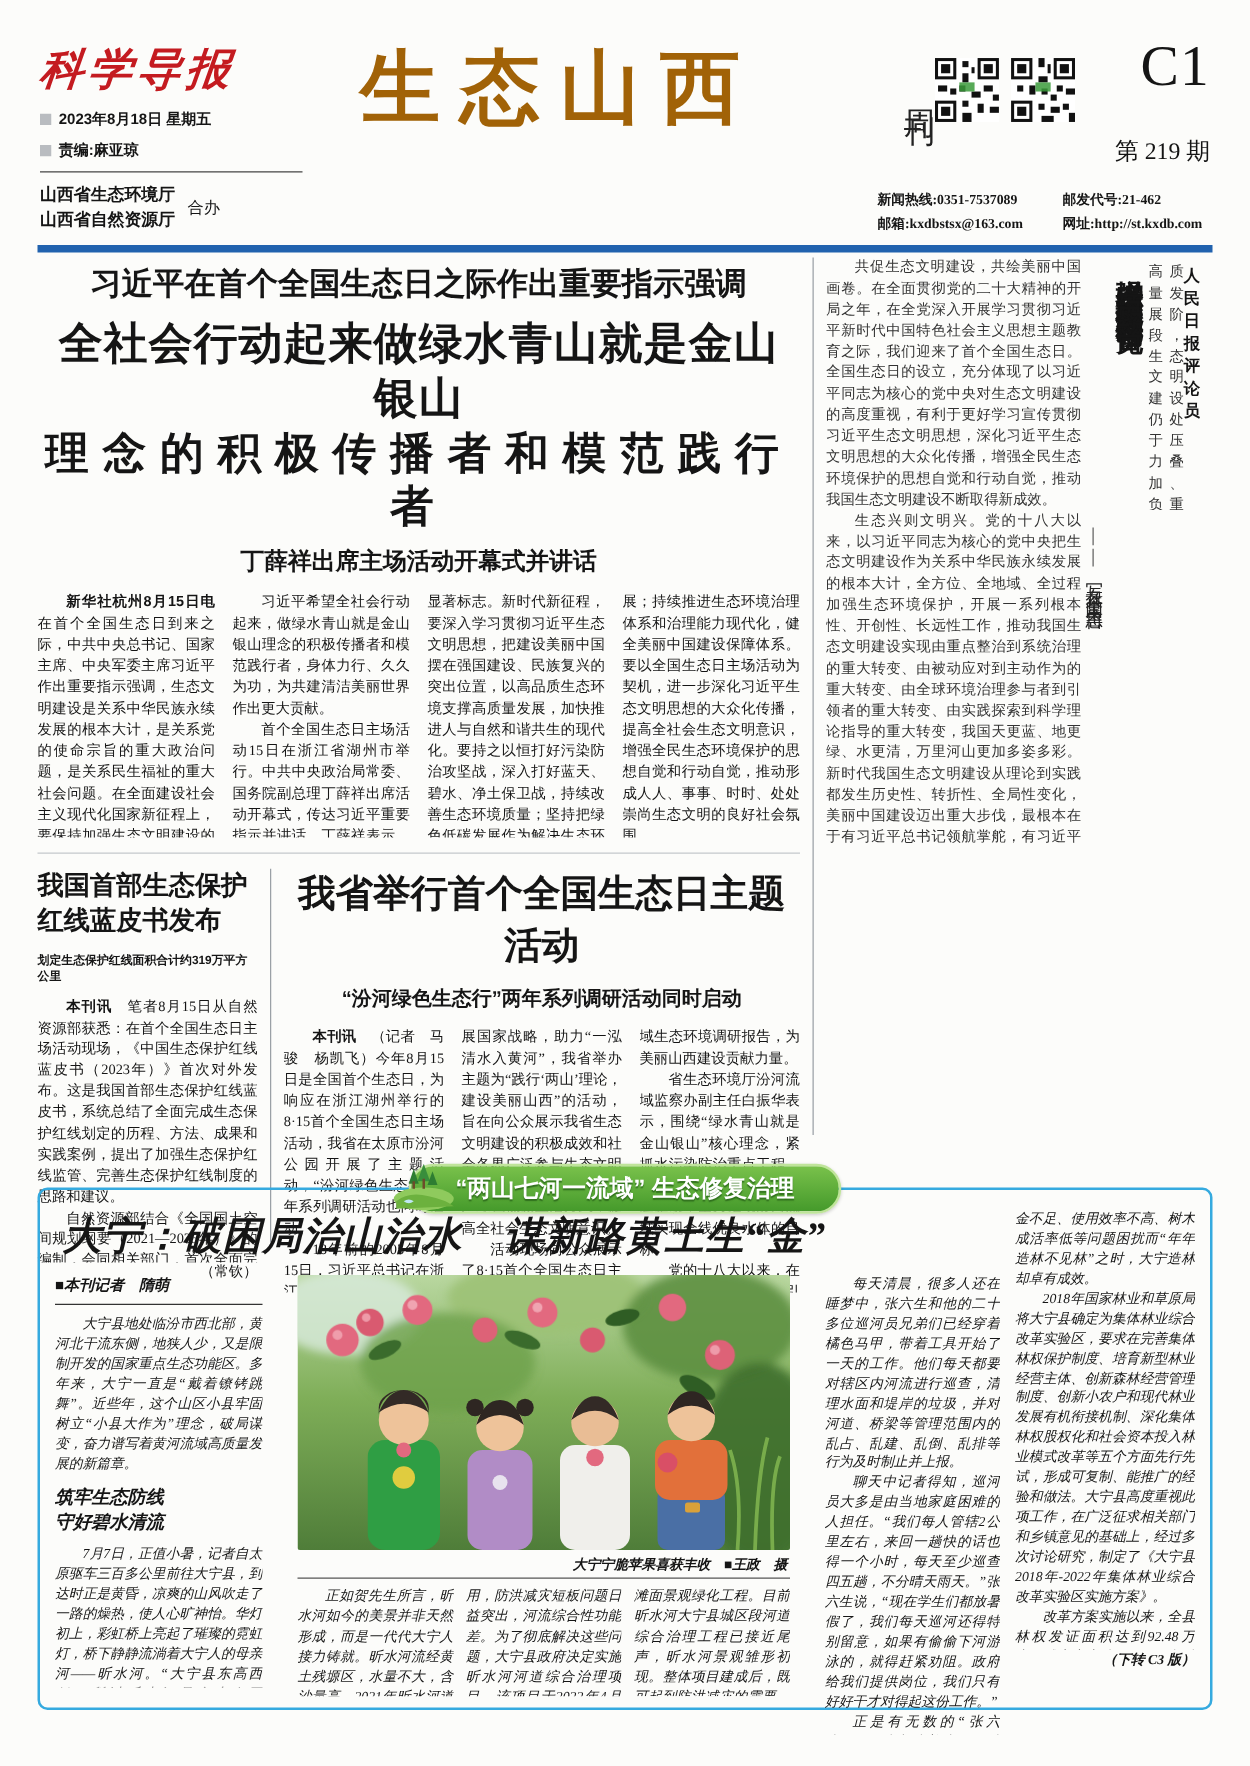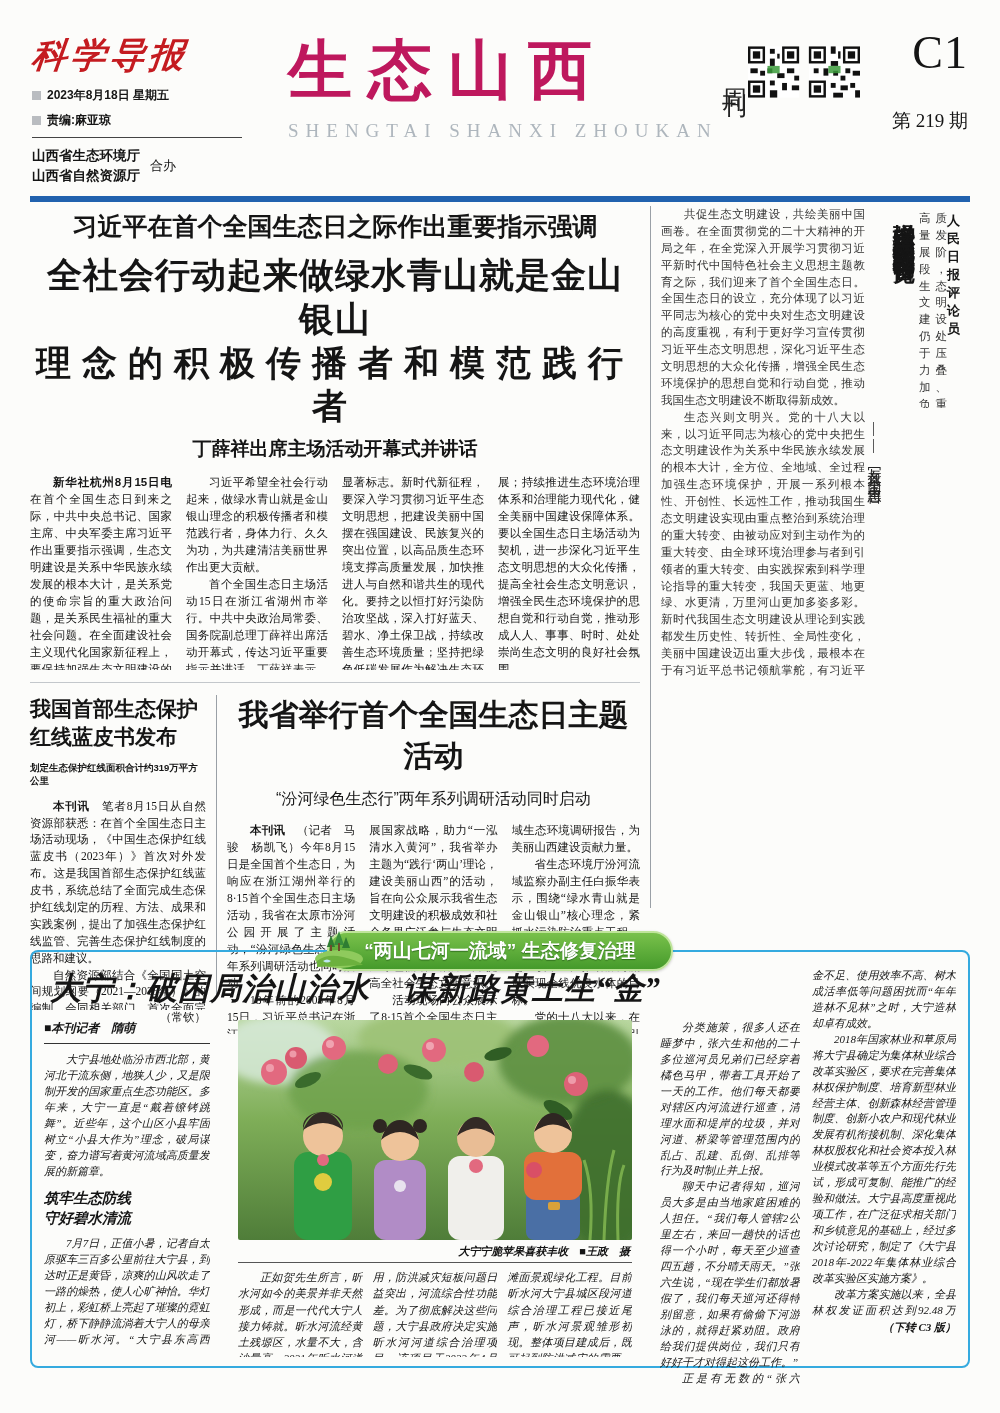--- a/index.html
+++ b/index.html
@@ -10,21 +10,21 @@
   .header { position:relative; height:170px; }
   .mast-left { position:absolute; left:2px; top:8px; width:235px; }
   .logo { font-size:35px; font-weight:bold; font-style:italic; color:#c41b20; letter-spacing:4px; transform:skewX(-6deg); font-family:"Liberation Serif",serif; }
   .metaline { font-size:12px; font-weight:bold; margin-top:8px; display:flex; align-items:center; font-family:"Liberation Sans","DejaVu Sans",sans-serif; }
   .sq { width:9px; height:9px; background:#b9bcc0; margin-right:6px; display:inline-block; }
   .mast-rule { border:none; border-top:1.5px solid #444; width:210px; margin:8px 0 8px; }
   .orgs { display:flex; align-items:center; }
   .orgs .names div { font-size:13.5px; font-weight:bold; line-height:1.5; font-family:"Liberation Sans",sans-serif; }
   .orgs .heban { font-size:13px; margin-left:10px; font-family:"Liberation Sans",sans-serif; }
   .mast-center { position:absolute; left:258px; top:12px; width:440px; }
-  .paper-title { font-size:64px; font-weight:900; color:#be185d; letter-spacing:16px; line-height:1.1; font-family:"Liberation Serif",serif; white-space:nowrap; }
+  .paper-title { font-size:64px; font-weight:900; color:#a16207; letter-spacing:16px; line-height:1.1; font-family:"Liberation Serif",serif; white-space:nowrap; }
   .pinyin { font-size:19px; color:#aeb6bd; letter-spacing:7px; margin-top:14px; font-family:"Liberation Serif",serif; }
   .zhoukan { position:absolute; left:688px; top:44px; writing-mode:vertical-rl; font-size:25px; letter-spacing:6px; color:#222; }
   .mast-right { position:absolute; right:0; top:0; width:250px; height:170px; }
   .pagecode { position:absolute; right:2px; top:2px; font-size:46px; font-family:"Liberation Serif",serif; letter-spacing:1px; }
   .qr-wrap { position:absolute; right:110px; top:22px; width:112px; }
   .issue { position:absolute; right:2px; top:84px; font-size:19px; }
   .contact { position:absolute; right:0; bottom:8px; width:268px; display:grid; grid-template-columns:148px 120px; grid-row-gap:4px; font-size:11px; font-weight:bold; }
   .blue-bar { height:6px; background:#2162ae; margin-top:2px; }
 
   
@@ -43,21 +43,21 @@
   .lead-cols { height:196px; }
 
   .middle-row { display:flex; margin-top:12px; padding-top:12px; border-top:1px solid #c3c7cb; height:312px; }
   .bluebook { width:176px; }
   .bb-title { font-size:21px; font-weight:900; font-family:"Liberation Sans",sans-serif; line-height:1.35; }
   .bb-sub { font-size:9.5px; font-weight:bold; margin:10px 0 10px; font-family:"Liberation Sans",sans-serif; }
   .bb-body { font-size:11.5px; line-height:1.47; text-align:justify; height:212px; overflow:hidden; }
   .bb-byline { text-align:right; font-size:11.5px; }
   .province { flex:1; }
   .pv-title { text-align:center; font-size:30px; font-weight:900; font-family:"Liberation Sans",sans-serif; }
-  .pv-sub { text-align:center; font-size:16px; font-weight:400; margin:12px 0 12px; font-family:"Liberation Sans",sans-serif; }
+  .pv-sub { text-align:center; font-size:16px; font-weight:700; margin:12px 0 12px; font-family:"Liberation Sans",sans-serif; }
   .pv-cols { height:212px; }
 
   
   .opinion { flex:1; display:flex; flex-direction:row; }
   .op-top { display:flex; height:474px; }
   .op-narrow { width:204px; overflow:hidden; }
   .op-title-zone { flex:1; display:flex; justify-content:flex-end; }
   .op-sub { writing-mode:vertical-rl; font-size:14px; margin-top:216px; letter-spacing:3px; color:#222; }
   .op-main { writing-mode:vertical-rl; font-size:22px; font-weight:bold; letter-spacing:2px; margin-left:6px; font-family:"Liberation Serif",serif; }
   .op-wide { height:198px; overflow:hidden; margin-top:4px; }
@@ -111,21 +111,20 @@
         <div class="names">
           <div>山西省生态环境厅</div>
           <div>山西省自然资源厅</div>
         </div>
         <div class="heban">合办</div>
       </div>
     </div>
 
     <div class="mast-center">
       <div class="paper-title">生态山西</div>
-      <div class="pinyin">SHENGTAI SHANXI ZHOUKAN</div>
     </div>
     <div class="zhoukan">周刊</div>
 
     <div class="mast-right">
       <div class="pagecode">C1</div>
       <div class="qr-wrap">
         <svg viewBox="0 0 46 21" width="112" height="52">
           <g>
             <rect x="0" y="0" width="21" height="21" fill="#fff"></rect>
             <g fill="#111">
@@ -187,20 +186,26 @@
             <g fill="#111">
                 <rect x="2" y="2" width="3" height="3"></rect>
                 <rect x="16" y="2" width="3" height="3"></rect>
                 <rect x="2" y="16" width="3" height="3"></rect>
               </g>
             <rect x="8" y="8" width="5" height="3" fill="#3b9b3b" opacity="0.85"></rect>
           </g>
         </svg>
       </div>
       <div class="issue">第 219 期</div>
+      <div class="contact">
+        <span>新闻热线:0351-7537089</span>
+        <span>邮发代号:21-462</span>
+        <span>邮箱:kxdbstsx@163.com</span>
+        <span>网址:http://st.kxdb.com</span>
+      </div>
     </div>
   </div>
   <div class="blue-bar"></div>
 
   <div class="main">
     <div class="left-zone">
 
       <div class="lead-article">
         <div class="kicker">习近平在首个全国生态日之际作出重要指示强调</div>
         <div class="headline1">全社会行动起来做绿水青山就是金山银山</div>
@@ -403,21 +408,21 @@
                 </div>
               <div class="col">
                   <p class="noind">滩面景观绿化工程。目前昕水河大宁县城区段河道综合治理工程已接近尾声，昕水河景观雏形初现。整体项目建成后，既可起到防洪减灾的需要，也可减少水土流失，恢复河道生态系统，正面提升城市发展质量、优化居民人居环境。</p>
                 </div>
             </div>
           </div>
 
           <div class="dn-mid">
             <div class="dn-body body">
               <div>
-                  <p>分类施策，很多人还在睡梦中，张六生和他的二十多位巡河员兄弟们已经穿着橘色马甲，带着工具开始了一天的工作。他们每天都要对辖区内河流进行巡查，清理水面和堤岸的垃圾，并对河道、桥梁等管理范围内的乱占、乱建、乱倒、乱排等行为及时制止并上报。</p>
+                  <p>每天清晨，很多人还在睡梦中，张六生和他的二十多位巡河员兄弟们已经穿着橘色马甲，带着工具开始了一天的工作。他们每天都要对辖区内河流进行巡查，清理水面和堤岸的垃圾，并对河道、桥梁等管理范围内的乱占、乱建、乱倒、乱排等行为及时制止并上报。</p>
                   <p>聊天中记者得知，巡河员大多是由当地家庭困难的人担任。“我们每人管辖2公里左右，来回一趟快的话也得一个小时，每天至少巡查四五趟，不分晴天雨天。”张六生说，“现在学生们都放暑假了，我们每天巡河还得特别留意，如果有偷偷下河游泳的，就得赶紧劝阻。政府给我们提供岗位，我们只有好好干才对得起这份工作。”</p>
                   <p>正是有无数的“张六生”默默地守护着这里的清流，如今昕水河河道干净整洁，岸边绿意浓浓，国考断面水质稳定在地表水Ⅱ类以上，已真正成为一条生态之河、景观之河、利民之河。</p>
                 </div>
 
             </div>
           </div>
         </div>
       </div>
 
       <div class="dn-right">

